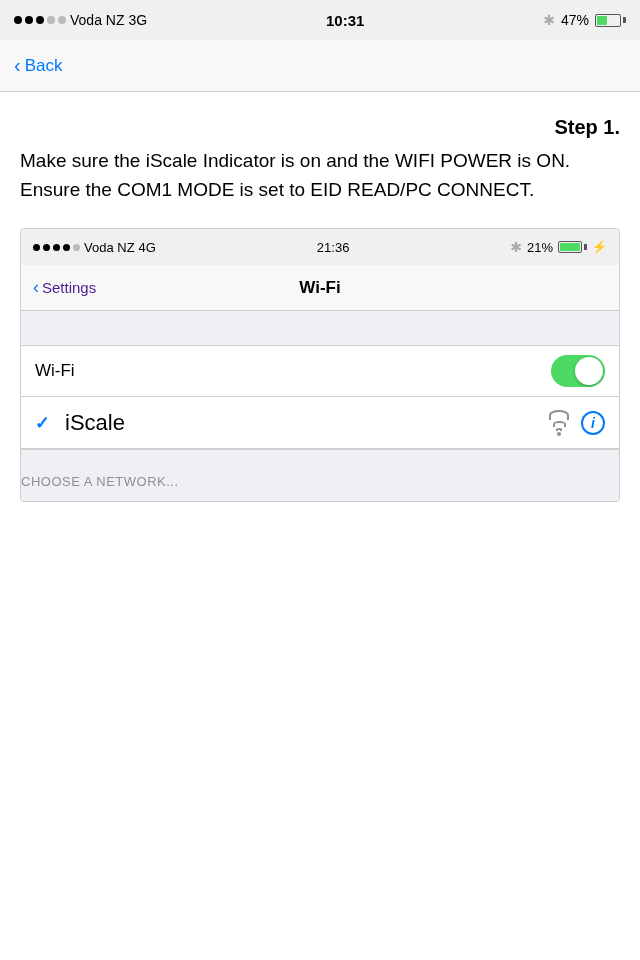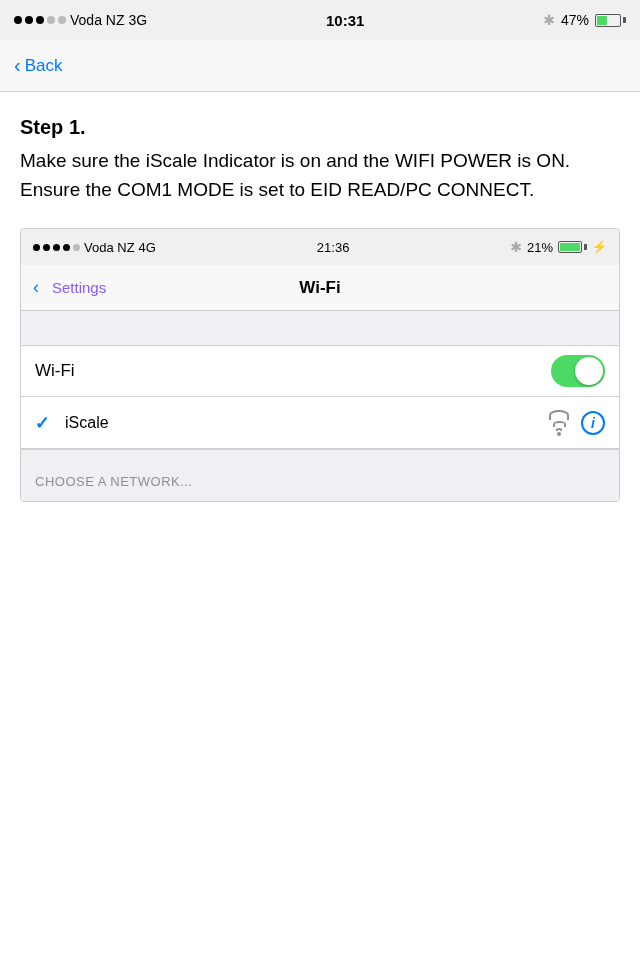--- a/index.html
+++ b/index.html
@@ -114,20 +114,21 @@
 
     
     .content {
       padding: 24px 20px 0 20px;
     }
 
     .step-heading {
       font-size: 20px;
       font-weight: 800;
       margin-bottom: 8px;
+      text-align: right;
     }
 
     .step-text {
       font-size: 19px;
       line-height: 1.5;
       margin-bottom: 24px;
       color: #000;
     }
 
     
@@ -268,21 +269,21 @@
     }
 
     .checkmark {
       color: #007aff;
       font-size: 18px;
       font-weight: 700;
       width: 20px;
     }
 
     .iscale-label {
-      font-size: 16px;
+      font-size: 22px;
       flex: 1;
     }
 
     .iscale-icons {
       display: flex;
       align-items: center;
       gap: 12px;
     }
 
     
@@ -295,21 +296,21 @@
       align-items: center;
       justify-content: center;
       font-size: 14px;
       font-weight: 700;
       font-style: italic;
     }
 
     
     .choose-network {
       background: #efeff4;
-      padding: 12px 14px;
+      padding: 12px 0;
       font-size: 13px;
       color: #8e8e93;
       letter-spacing: 0.5px;
       border-top: 1px solid #d0d0d0;
       height: 52px;
       display: flex;
       align-items: flex-end;
     }
 
     
@@ -389,21 +390,21 @@
           </div>
           <div class="battery-tip"></div>
         </div>
         <span class="lightning">⚡</span>
       </div>
     </div>
 
     <div class="inner-nav-bar">
       <div class="inner-nav-back">
         <span style="font-size:18px;font-weight:300;color:#007aff;">‹</span>
-        <span style="color:#8b5cf6;margin-left:10px;">Settings</span>
+        <span style="color:#4c1d95;">Settings</span>
       </div>
       <span class="inner-nav-title">Wi-Fi</span>
     </div>
 
     <div class="wifi-list">
       <div class="wifi-section-empty"></div>
 
       <div class="wifi-row">
         <span class="wifi-row-label">Wi-Fi</span>
         <div class="toggle">

